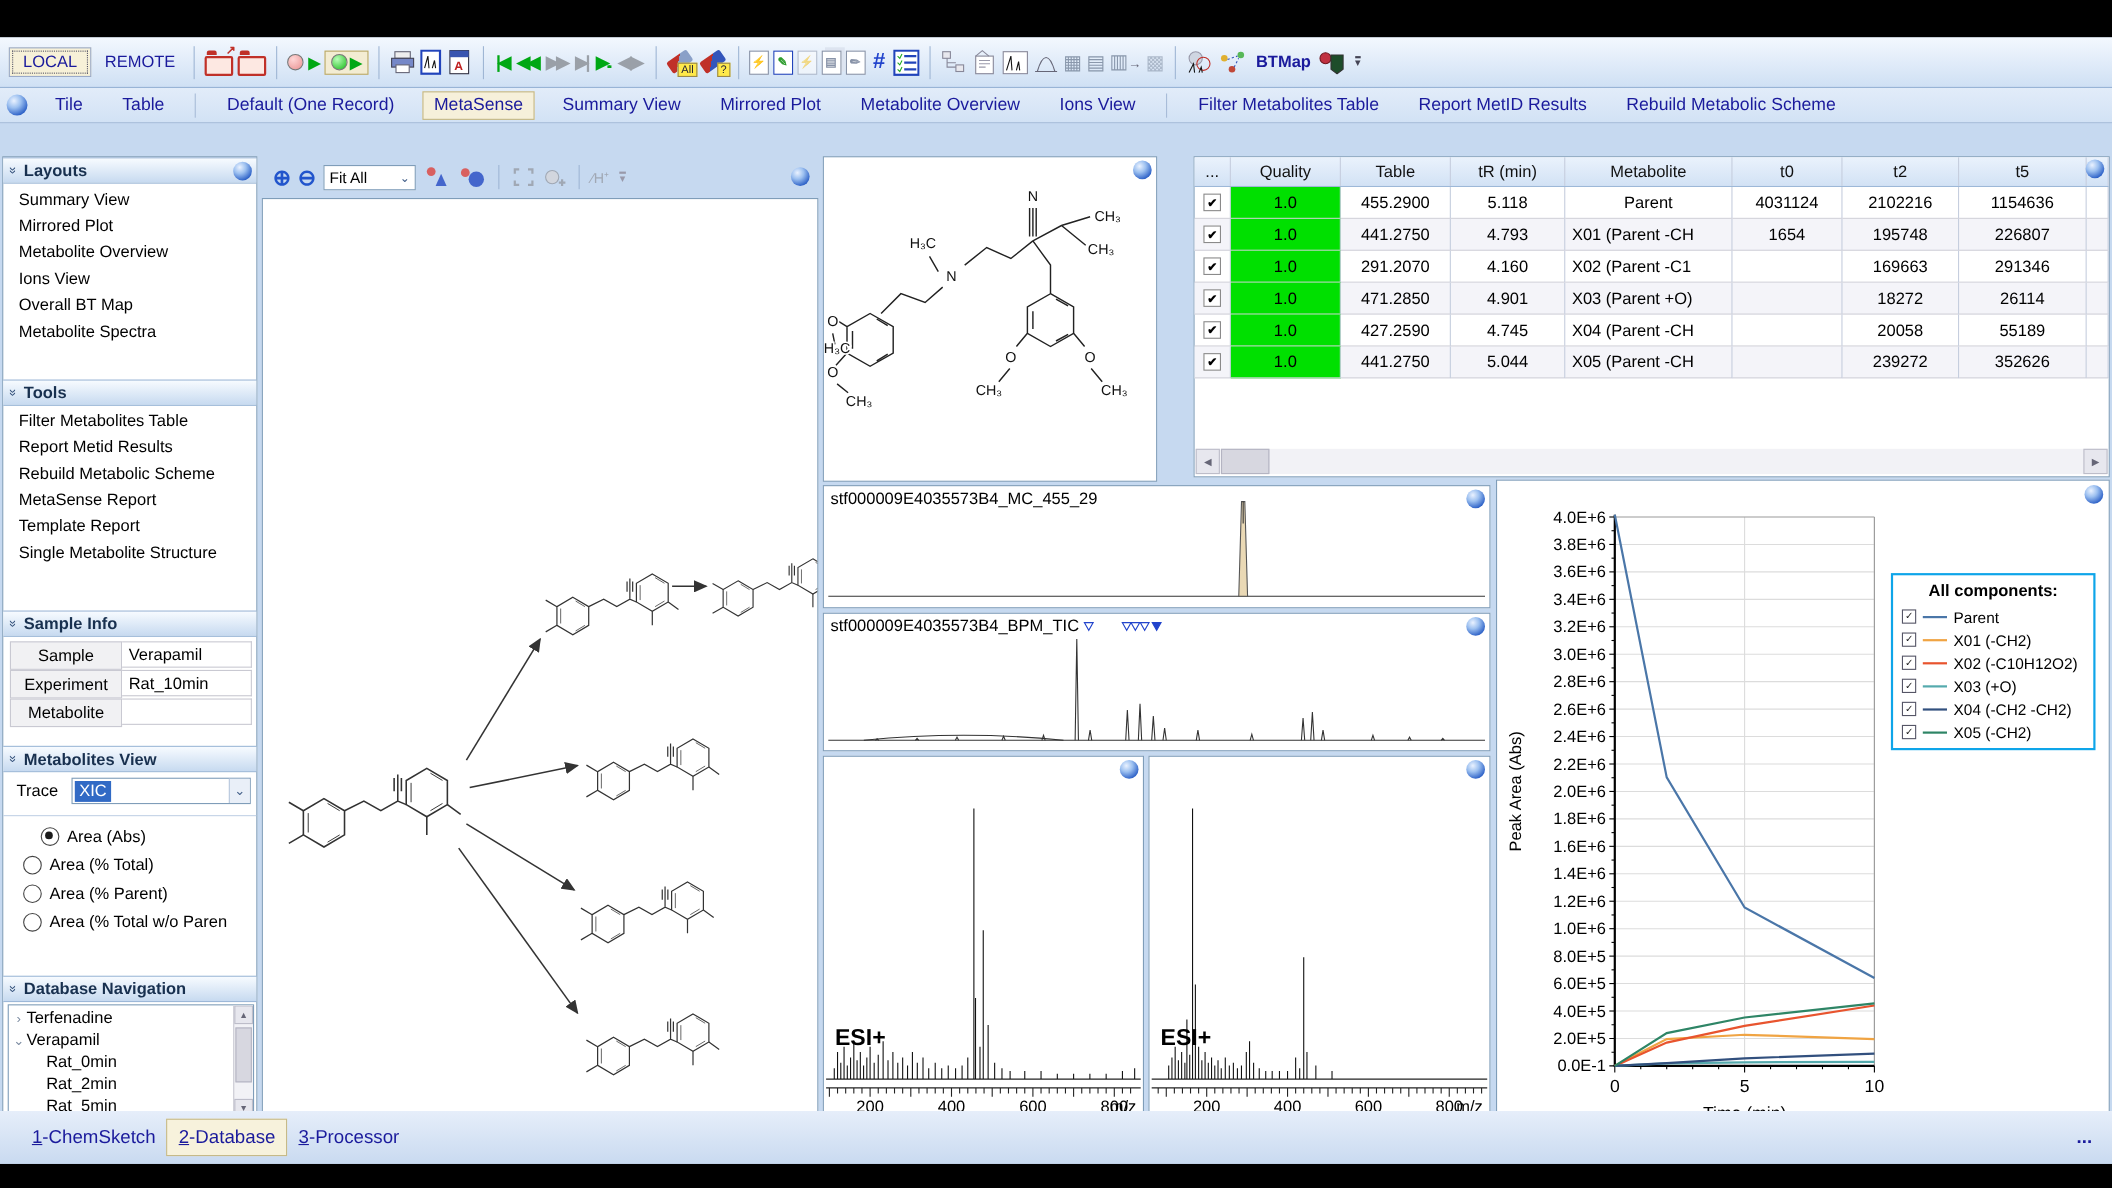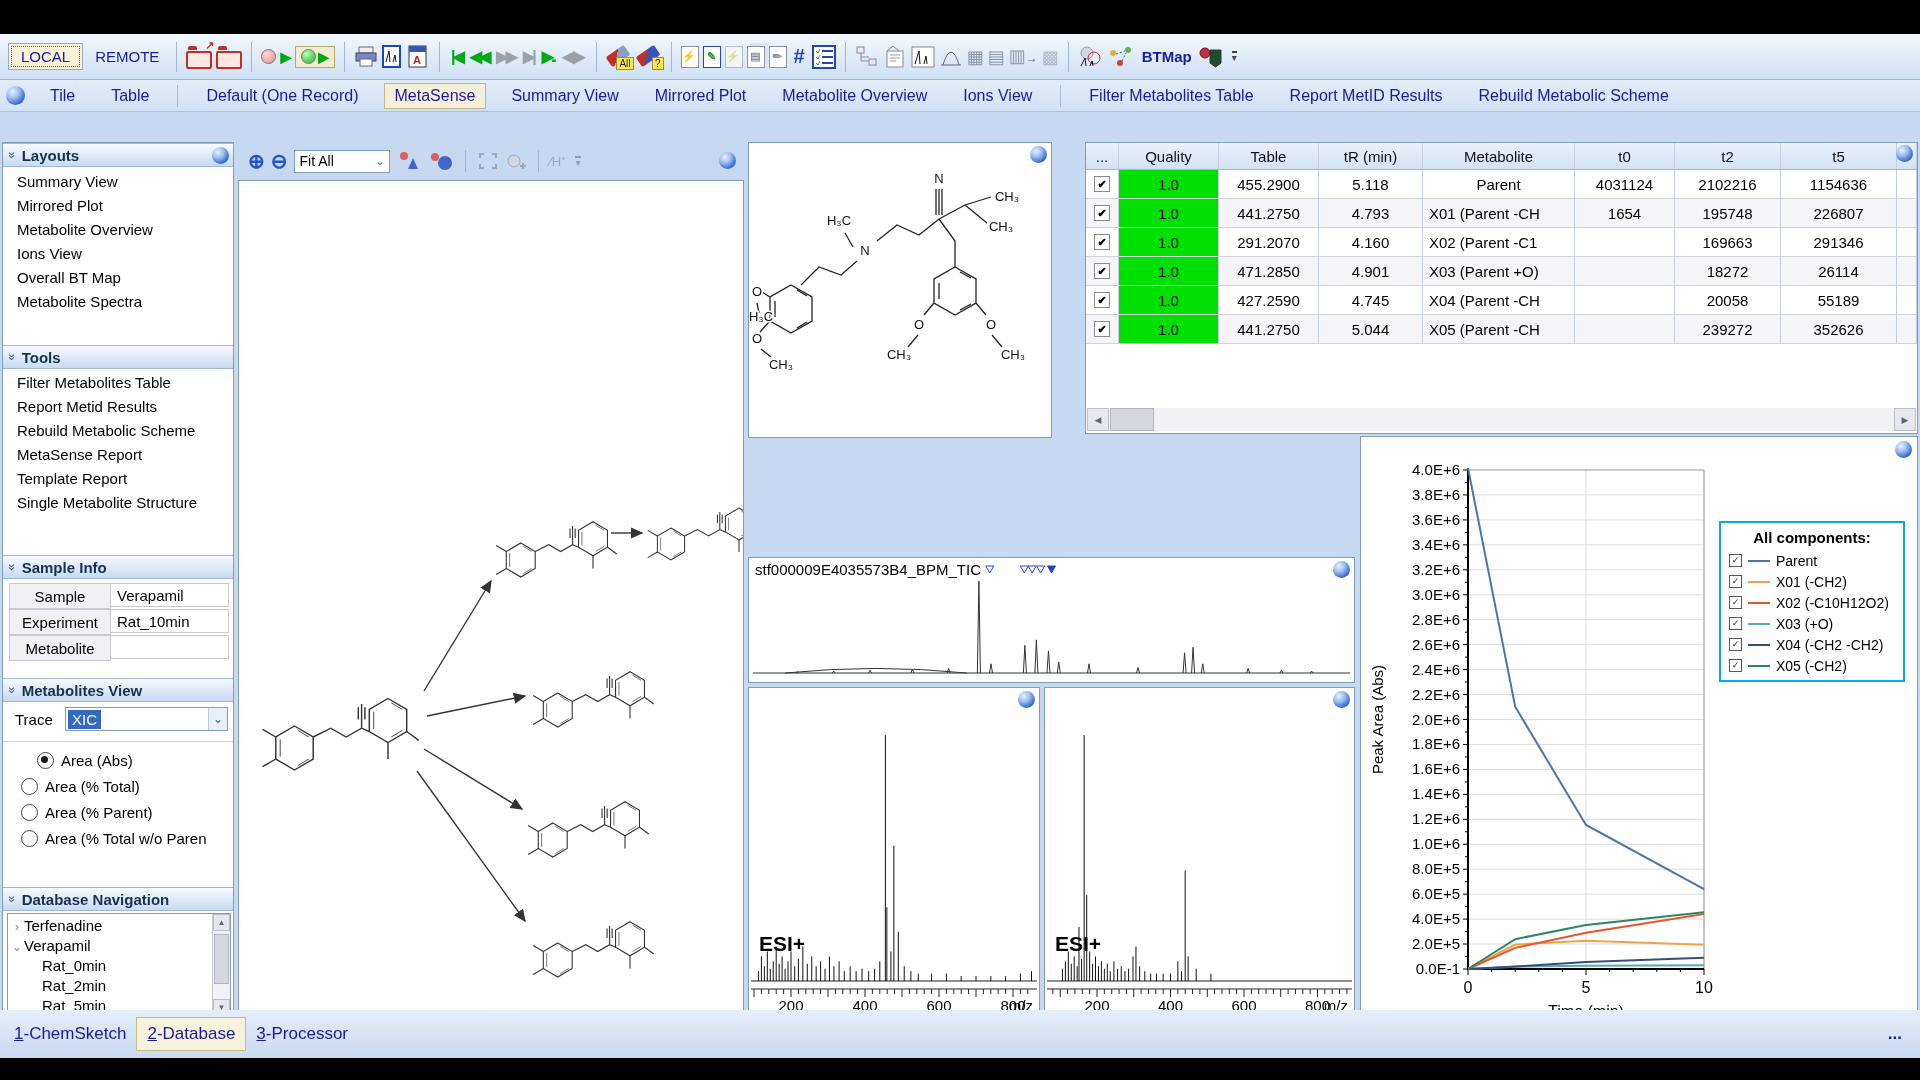--- a/index.html
+++ b/index.html
@@ -75,29 +75,29 @@
   
   .legend{position:absolute;border:2px solid #0ea5e9;background:#fff;padding:4px 8px;z-index:4}
   .lgtitle{font-size:15px;font-weight:bold;text-align:center;margin:2px 0 4px}
   .lgrow{display:flex;align-items:center;gap:6px;height:21px;font-size:14px}
   .lcb{width:11px;height:11px;border:1px solid #556;background:#fff;font-size:9px;line-height:10px;text-align:center;color:#222;flex:0 0 auto}
   .sw{width:22px;height:2px;background:#888;flex:0 0 auto}
   
   .statusbar{position:absolute;left:0;top:950px;width:1920px;height:26px;background:linear-gradient(#e9f1fb,#d3e2f4);border-top:1px solid #aabfdb;display:flex;align-items:center;font-size:15px;color:#111}
   .scell{height:100%;display:flex;align-items:center;justify-content:center;border-right:1px solid #b6c8e0;box-sizing:border-box}
   
-  .tabbar{position:absolute;left:0;top:976px;width:1920px;height:48px;background:linear-gradient(#e6eefa,#c9daf0);display:flex;align-items:center;padding-left:4px;box-sizing:border-box}
+  .tabbar{position:absolute;left:0;top:976px;width:1920px;height:48px;background:linear-gradient(#e6eefa,#c9daf0);display:flex;align-items:center;padding-left:19px;box-sizing:border-box}
   .tab{color:#1a1a9c;font-size:17px;padding:6px 10px;white-space:nowrap}
   .tab u{text-decoration:underline}
   .tab.active{background:#f7f2dc;border:1px solid #c6ba88}
   .tabovf{margin-left:auto;margin-right:18px;color:#1a1a9c;font-size:17px;font-weight:bold}
   
   .schtb{position:absolute;left:238px;top:108px;width:506px;height:38px;display:flex;align-items:center;gap:6px;padding-left:10px;box-sizing:border-box}
   .zoomg{color:#2255cc;font-size:20px;font-weight:bold}
-  .fitall{display:flex;align-items:center;width:96px;height:23px;background:#fff;border:1px solid #7f9db9;font-size:14px;box-sizing:border-box}
+  .fitall{display:flex;align-items:center;width:84px;height:23px;background:#fff;border:1px solid #7f9db9;font-size:14px;box-sizing:border-box}
   .fitall span{padding-left:5px}
   .fitall .arr{margin-left:auto;color:#44608a;font-size:11px;padding-right:4px}
   svg text{font-family:"Liberation Sans",sans-serif}
 </style>
 </head>
 <body>
 
 <div class="stage">
   <div class="app">
 
@@ -501,20 +501,29 @@
         <span class="tcell">352626</span>
           <span class="tcell"></span>
       </div>
       <div class="hsb" style="width:829px">
         <div class="btn">◀</div>
         <div class="thumb"></div>
         <div class="btn" style="margin-left:auto">▶</div>
       </div>
     </div>
 
+    <div class="panel" style="left:748px;top:407px;width:607px;height:112px">
+      <div class="clabel">stf000009E4035573B4_MC_455_29</div>
+      <span class="sph" style="right:4px;top:3px"></span>
+      <svg id="c1svg" width="605" height="110">
+          <line x1="4" y1="100" x2="601" y2="100" stroke="#333" stroke-width="1"></line>
+          <polygon points="377.15,100 379.65,14 382.65,14 385.15,100" fill="#ead9b5" stroke="#555" stroke-width="1"></polygon>
+          <line x1="381.15" y1="14" x2="381.15" y2="34" stroke="#333"></line>
+        </svg>
+    </div>
     <div class="panel" style="left:748px;top:523px;width:607px;height:126px">
       <div class="clabel">stf000009E4035573B4_BPM_TIC</div>
       <span class="sph" style="right:4px;top:3px"></span>
       <svg id="c2svg" width="605" height="124">
           <line x1="4" y1="115" x2="601" y2="115" stroke="#333" stroke-width="1"></line>
           <path d="M36.3,115 Q127.05,105.9 217.79999999999998,115" fill="none" stroke="#333"></path>
           <path d="M46.9,115 L48.4,113.62 L49.9,115" fill="none" stroke="#333"></path>
           <path d="M83.2,115 L84.7,113.16 L86.2,115" fill="none" stroke="#333"></path>
           <path d="M119.5,115 L121,112.24 L122.5,115" fill="none" stroke="#333"></path>
           <path d="M161.85000000000002,115 L163.35000000000002,111.32 L164.85000000000002,115" fill="none" stroke="#333"></path>

